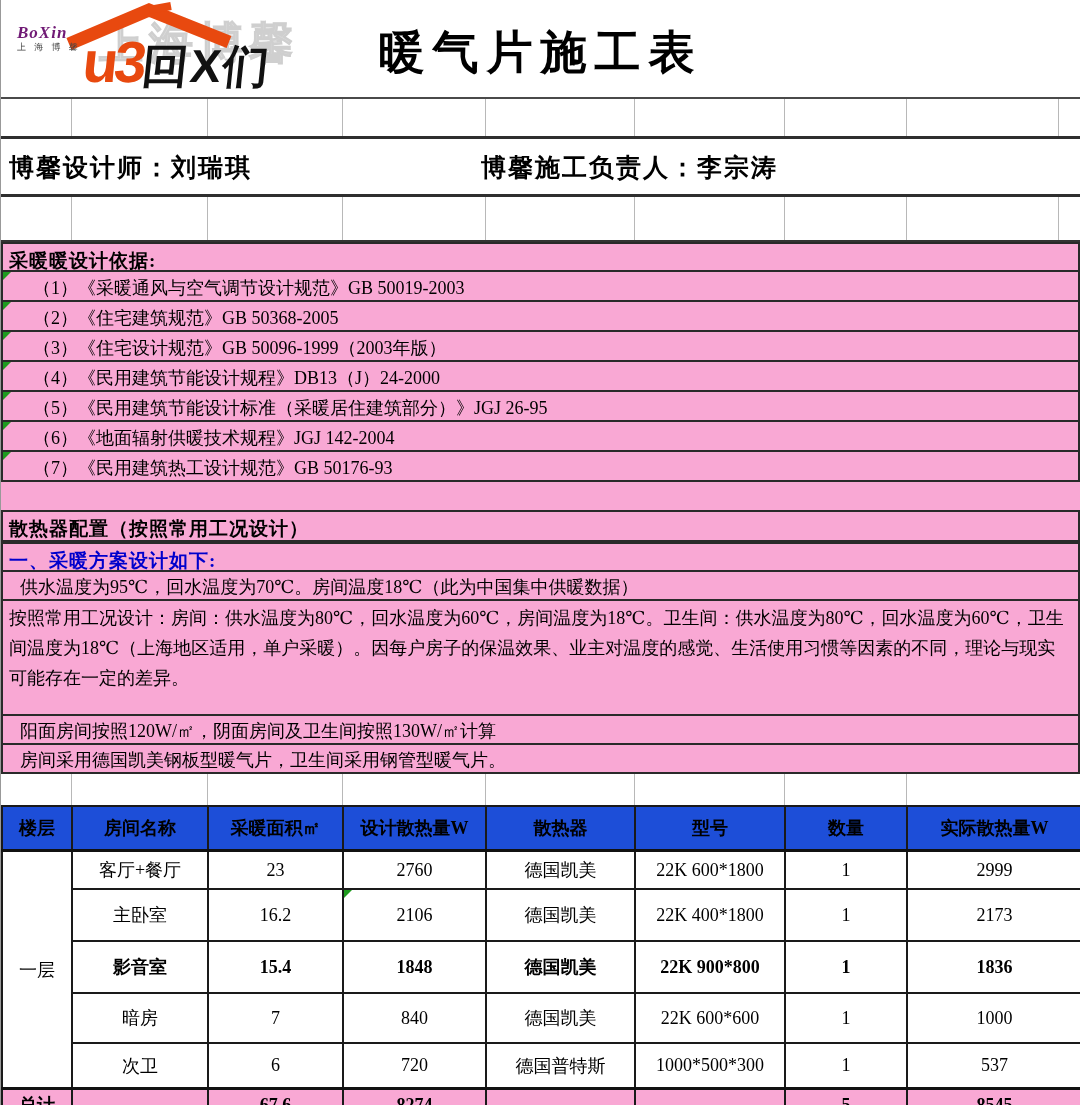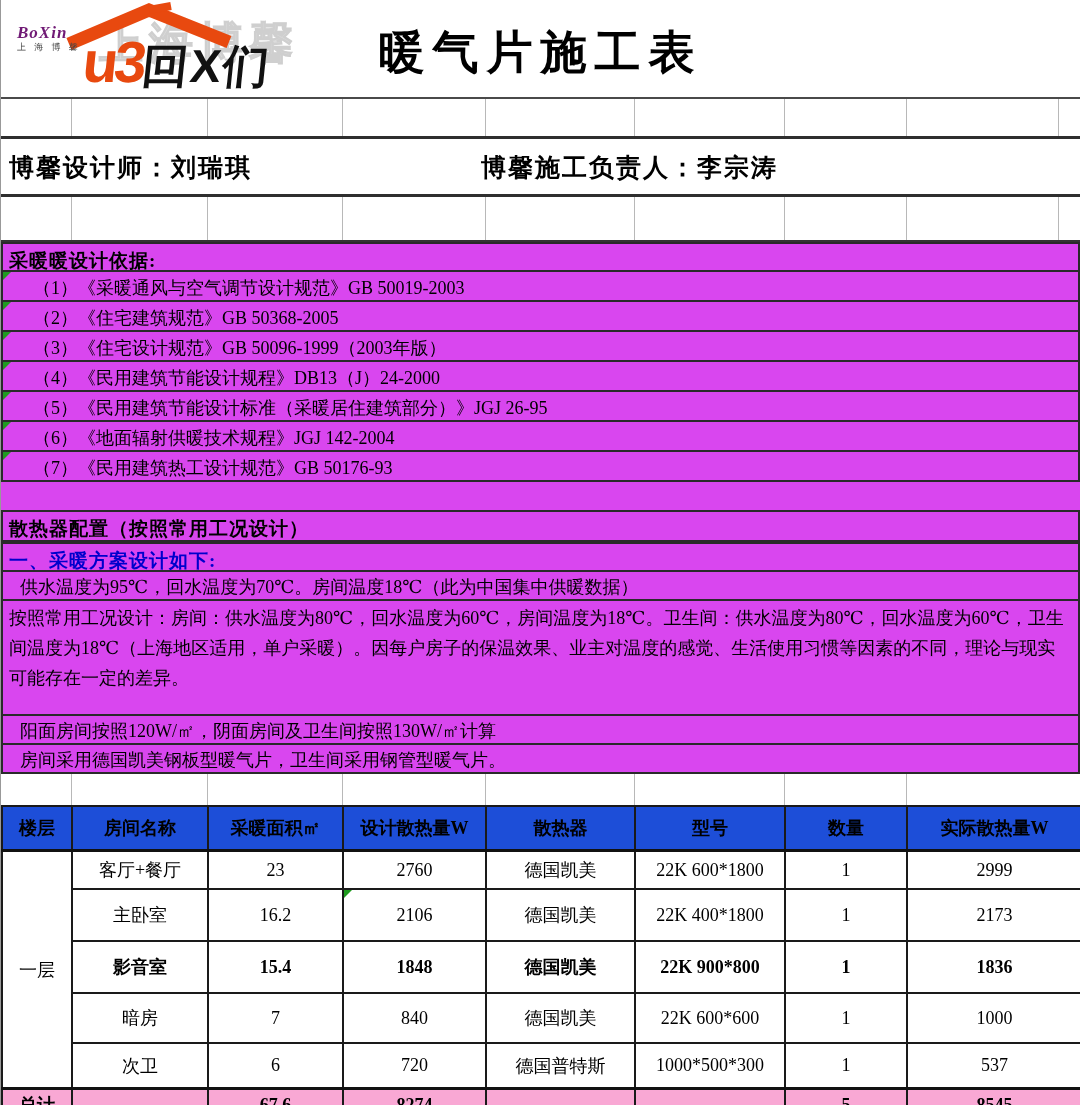--- a/index.html
+++ b/index.html
@@ -33,21 +33,21 @@
   .gc{height:31px;border-bottom:0;}
 
   
   .designer-row{position:relative;height:55px;border-bottom:3px solid #2e2e2e;}
   .designer-row span{position:absolute;top:12px;font-size:25px;font-weight:bold;letter-spacing:2px;}
   .designer-left{left:8px;}
   .designer-right{left:480px;}
 
   
   .box{position:relative;border-left:2px solid #2a2a2a;border-right:2px solid #2a2a2a;
-       border-bottom:2px solid #2a2a2a;box-sizing:border-box;background:#d946ef;}
+       border-bottom:2px solid #2a2a2a;box-sizing:border-box;background:#f9a8d4;}
   .box.first{border-top:2px solid #2a2a2a;}
   .box.noside{border-left:none;border-right:none;}
   .h30{height:30px;}
   .h29{height:29px;}
   .bold-line{font-size:19px;font-weight:bold;padding:4px 0 0 6px;letter-spacing:1px;}
   .blue-line{font-size:19px;font-weight:bold;color:#0000cc;padding:4px 0 0 6px;letter-spacing:1px;}
   .ref-line{font-size:18px;padding:4px 8px 0 30px;}
   .text-line{font-size:18px;padding:3px 0 0 6px;margin-left:11px;}
   .para{height:115px;font-size:18px;line-height:30px;padding:2px 10px 0 6px;}
   .tri{position:absolute;left:0;top:0;width:0;height:0;

